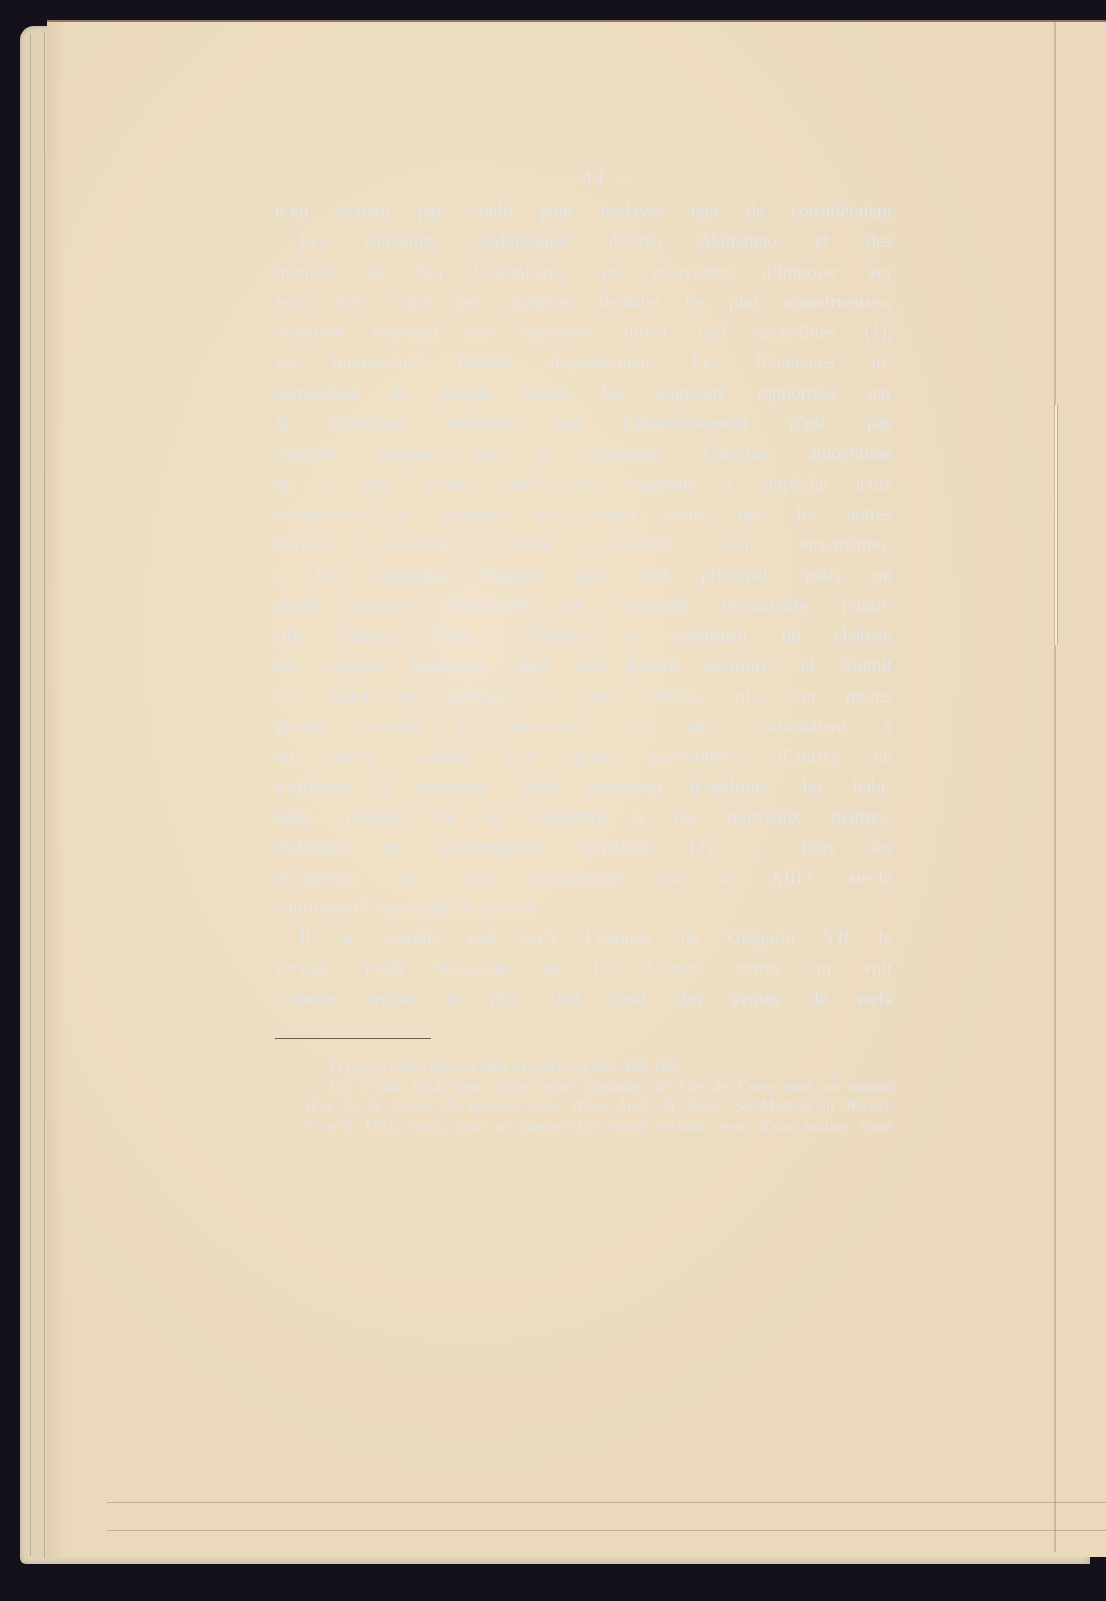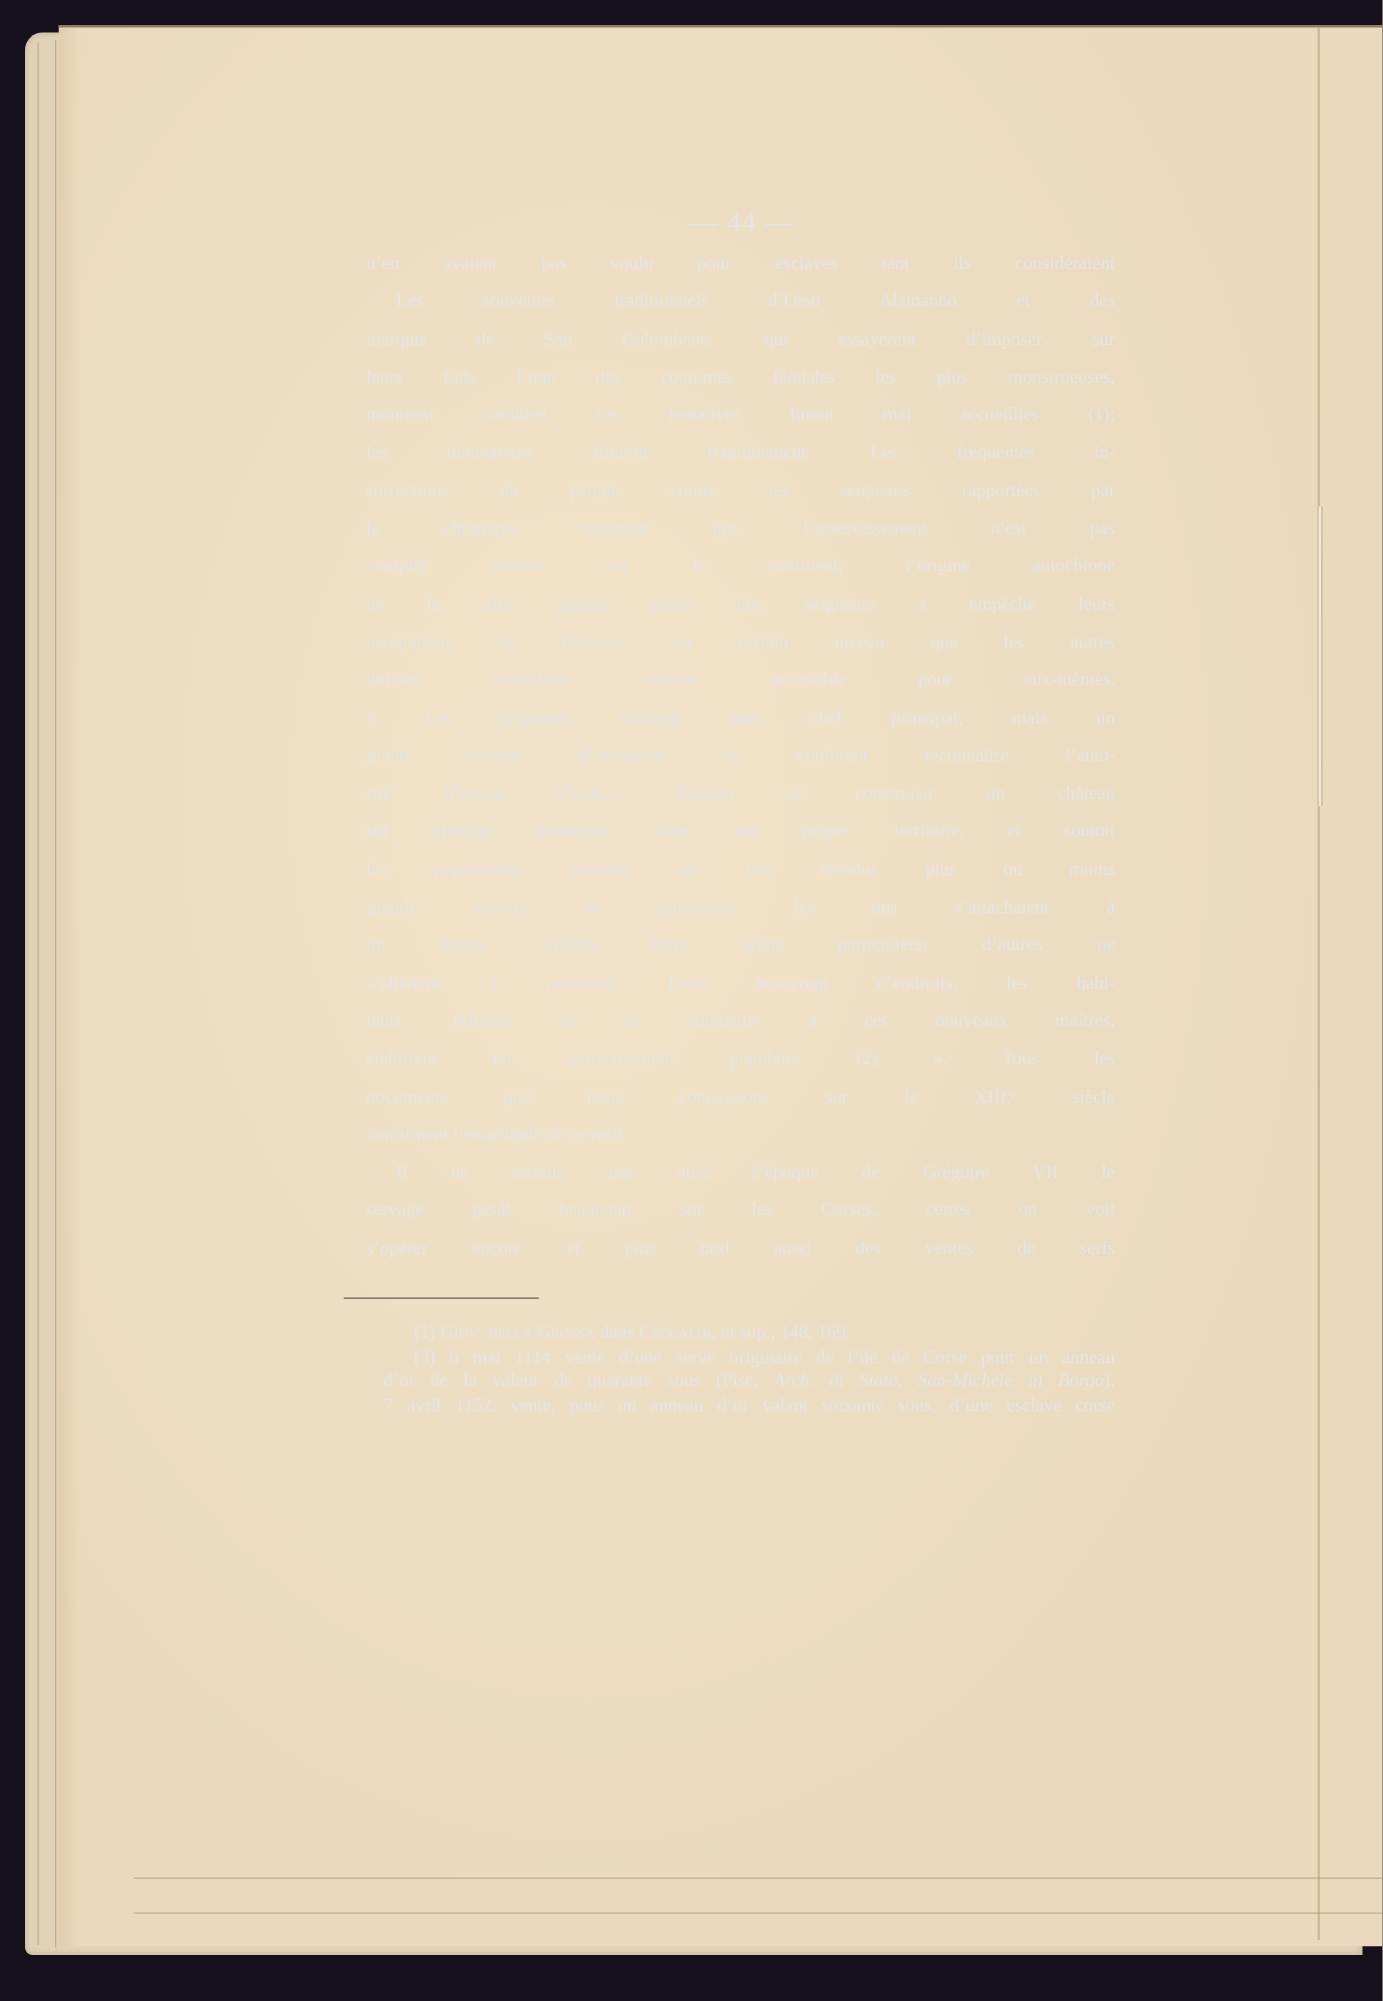--- a/index.html
+++ b/index.html
@@ -86,28 +86,27 @@
     }
     .page-number {
       text-align: center;
       font-size: 22px;
       height: 36px;
       line-height: 36px;
       padding-left: 20px;
       letter-spacing: 1px;
     }
     .line {
-      font-size: 15px;
+      font-size: 19px;
       line-height: 30.3px;
       height: 30.3px;
       white-space: nowrap;
       text-align: justify;
       text-align-last: justify;
       overflow: visible;
-      margin-left: 18px;
     }
     .line.indent {
       padding-left: 24px;
     }
     .line.last {
       text-align-last: left;
     }
     .rule {
       width: 156px;
       height: 1px;
@@ -120,21 +119,21 @@
       line-height: 19.5px;
       height: 19.5px;
       white-space: nowrap;
       text-align: justify;
       text-align-last: justify;
       margin-left: 32px;
     }
     .note.indent { padding-left: 24px; }
     .note.short { text-align-last: left; }
     .sc { font-variant: small-caps; }
-    .it { font-style: italic; }
+    .it { }
   </style>
 </head>
 <body>
 
 <div class="page-stack"></div>
 <div class="page">
   <div class="bottom-stack" style="top:1480px;"></div>
   <div class="bottom-stack" style="top:1508px;"></div>
 </div>
 <div class="fold"></div>
@@ -147,21 +146,21 @@
       <div class="line">n’en avaient pas voulu pour esclaves tant ils considéraient</div>
       <div class="line indent">Les souvenirs traditionnels d’Orso Alamanno et des</div>
       <div class="line">marquis de San Colombano, qui essayèrent d’imposer sur</div>
       <div class="line">leurs fiefs l’une des coutumes féodales les plus monstrueuses,</div>
       <div class="line">montrent combien ces tentatives furent mal accueillies (1);</div>
       <div class="line">les innovateurs finirent tragiquement. Les fréquentes in-</div>
       <div class="line">surrections du peuple contre les seigneurs rapportées par</div>
       <div class="line">la chronique montrent que l’asservissement n’est pas</div>
       <div class="line">complet comme sur le continent; l’origine autochtone</div>
       <div class="line">de la plus grande partie des seigneurs a empêché leurs</div>
-      <div class="line">usurpations de dépasser un certain niveau que les autres</div>
+      <div class="line">usurpations de dépasser un certain certes que les autres</div>
       <div class="line">doivent considérer comme accessible pour eux-mêmes.</div>
       <div class="line">« Les seigneurs vivaient sans chef principal; mais un</div>
       <div class="line">grand nombre d’insulaires ne voulurent reconnaître l’auto-</div>
       <div class="line">rité d’aucun d’eux..... Chacun se construisit un château</div>
       <div class="line">sur quelque montagne, dans son propre territoire, et soumit</div>
       <div class="line">les populations voisines sur une étendue plus ou moins</div>
       <div class="line">grande suivant sa puissance: les uns s’attachaient à</div>
       <div class="line">un baron, suivant leurs goûts particuliers; d’autres ne</div>
       <div class="line">s’alliaient à personne. Dans beaucoup d’endroits, les habi-</div>
       <div class="line">tants, refusant de se soumettre à ces nouveaux maîtres,</div>

